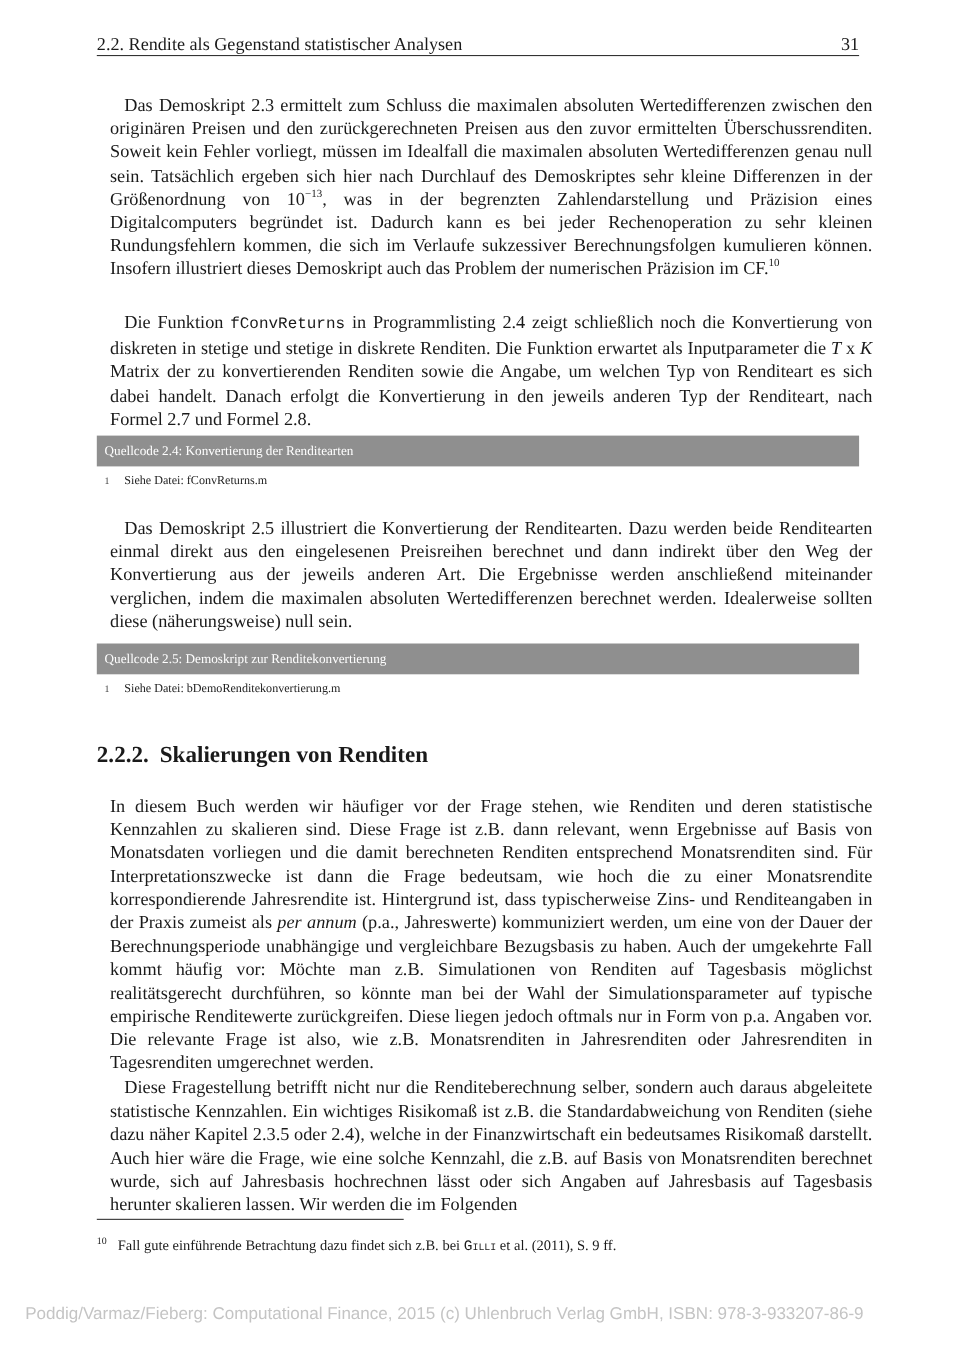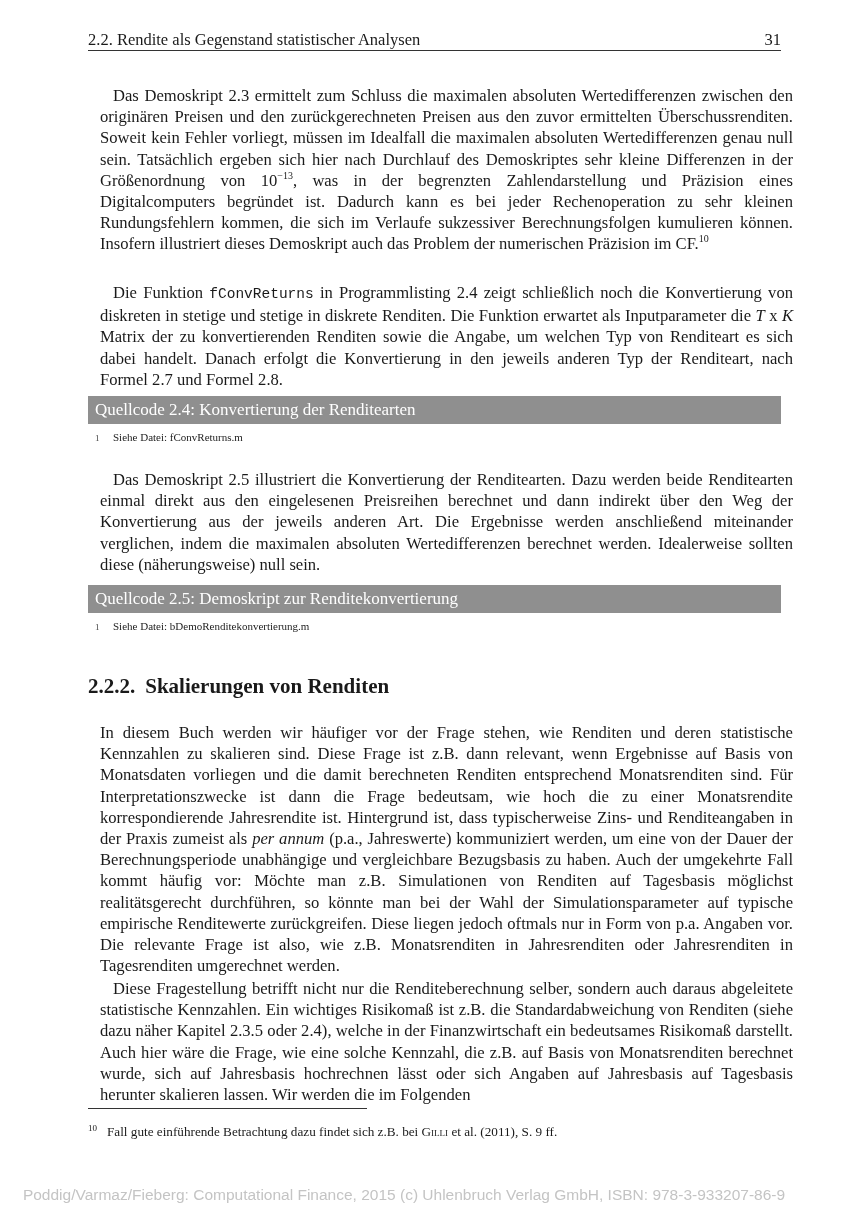--- a/index.html
+++ b/index.html
@@ -10,29 +10,29 @@
                   font-size: 16.5px; border-bottom: 1px solid #333; }
   .running-head .title { position: absolute; left: 0; top: 2px; }
   .running-head .pageno { position: absolute; right: 0; top: 2px; }
   .para { position: absolute; left: 0; width: 693px; font-size: 16.6px; line-height: 21.2px;
           text-align: justify; margin: 12px; }
   .para.indent { text-indent: 13px; }
   .mono { font-family: "Liberation Mono", monospace; font-size: 14.5px; }
   sup { font-size: 10px; line-height: 0; vertical-align: 7px; }
   .math { font-style: italic; }
   .codebar { position: absolute; left: 0; width: 693px; height: 28px; background: #8f8f8f;
-             color: #ffffff; font-size: 17px; line-height: 28px; padding-left: 7px; box-sizing: border-box; }
+             color: #ffffff; font-size: 12px; line-height: 28px; padding-left: 7px; box-sizing: border-box; }
   .codeline { position: absolute; left: 4px; font-family: Liberation Serif, serif; font-size: 11px; color: #222; }
   .codeline .ln { display: inline-block; width: 18px; text-align: left; padding-left: 3px; font-size: 9px; color: #444; }
   .section-heading { position: absolute; left: 0; top: 674px; font-size: 21px; font-weight: bold; margin: 0; text-align: right; }
   .section-heading .num { margin-right: 10px; }
   .fn-rule { position: absolute; left: 0; top: 1108px; width: 279px; height: 1px; background: #333; }
   .footnote { position: absolute; left: 0; top: 1124px; font-size: 13.2px; }
   .footnote sup { font-size: 9px; vertical-align: 5px; margin-right: 10px; }
-  .sc { font-variant: small-caps; }
+  .sc { font-variant: small-caps; font-family: Liberation Mono, monospace; }
   .watermark { position: absolute; left: 0; width: 808px; top: 1186px; text-align: center;
                font-family: "Liberation Sans", sans-serif; font-size: 15.5px; color: #c4c4c4; }
 </style>
 </head>
 <body>
 
 <div class="page">
 
   <div class="running-head">
     <span class="title">2.2.  Rendite als Gegenstand statistischer Analysen</span>

